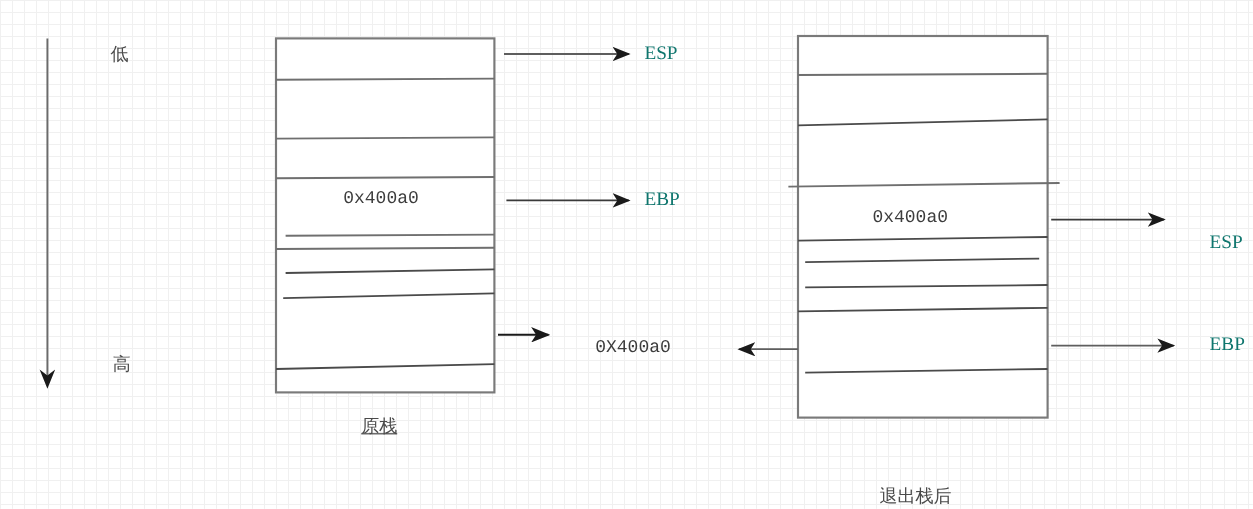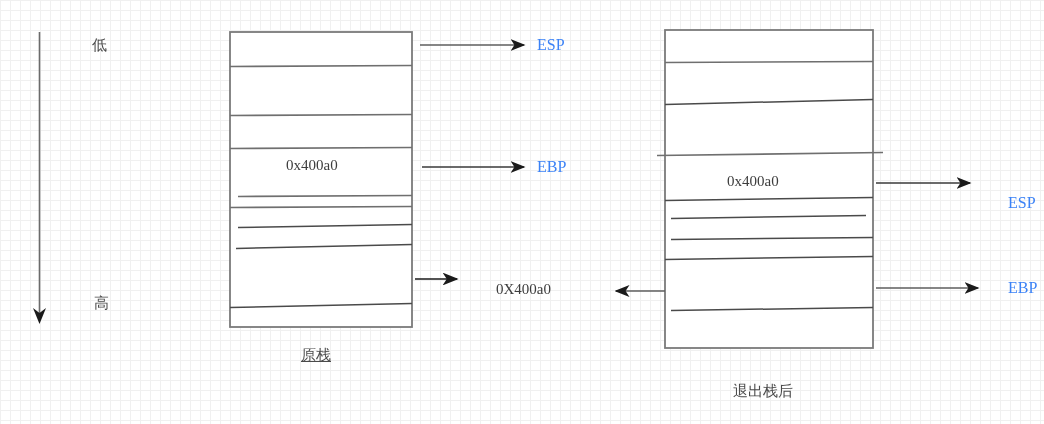--- a/index.html
+++ b/index.html
@@ -10,22 +10,22 @@
       linear-gradient(to right, #f0f0f0 1px, transparent 1px),
       linear-gradient(to bottom, #f0f0f0 1px, transparent 1px);
     background-size:10px 10px;
     font-family:"Liberation Serif", serif;
     overflow:hidden;
     position:relative;
   }
   #canvas{position:absolute;left:0;top:0;width:1044px;height:424px;}
   .lbl{position:absolute;white-space:nowrap;color:#3a3a3a;}
   .cjk{font-family:"DejaVu Sans","Liberation Sans",sans-serif;font-size:15px;color:#4a4a4a;}
-  .mono-lbl{font-family:"Liberation Serif",serif;font-size:16px;color:#3b82f6;}
-  .addr{font-family:Liberation Serif, serif;font-size:15px;color:#3d3d3d;}
+  .mono-lbl{font-family:"Liberation Serif",serif;font-size:16px;color:#0f766e;}
+  .addr{font-family:Liberation Mono, monospace;font-size:15px;color:#3d3d3d;}
 </style>
 </head>
 <body>
 
 <svg id="canvas" viewBox="0 0 1044 424" xmlns="http://www.w3.org/2000/svg">
   <defs>
     <marker id="ah" markerWidth="10" markerHeight="8" refX="9" refY="4" orient="auto">
       <path d="M0,0 L10,4 L0,8 L2.6,4 z" fill="#1a1a1a"></path>
     </marker>
     <marker id="ahl" markerWidth="10" markerHeight="8" refX="9" refY="4" orient="auto">
@@ -97,13 +97,13 @@
 <div class="lbl mono-lbl" style="left:537px;top:158px;">EBP</div>
 <div class="lbl addr" style="left:496px;top:281px;">0X400a0</div>
 
 <div class="lbl cjk" style="left:301px;top:346px;text-decoration:underline;">原栈</div>
 
 <div class="lbl addr" style="left:727px;top:173px;">0x400a0</div>
 
 <div class="lbl mono-lbl" style="left:1008px;top:194px;">ESP</div>
 <div class="lbl mono-lbl" style="left:1008px;top:279px;">EBP</div>
 
-<div class="lbl cjk" style="left:733px;top:382px;">退出栈后</div>
+<div class="lbl cjk" style="left:733px;top:404px;">退出栈后</div>
 
 </body></html>

